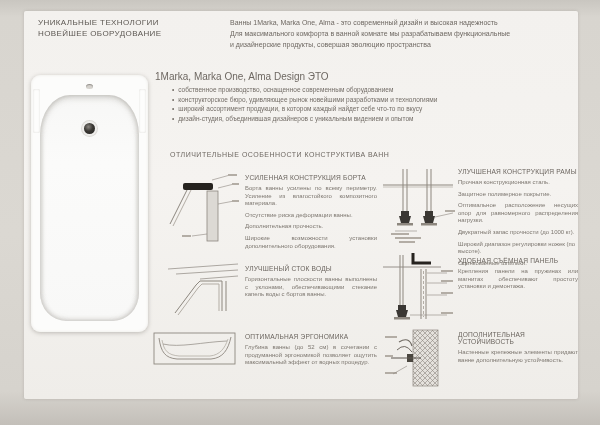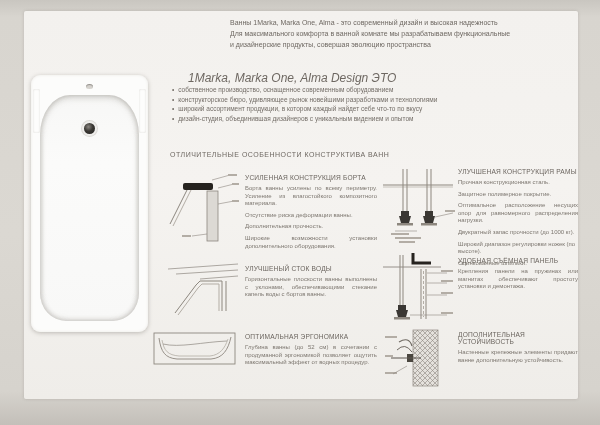--- a/index.html
+++ b/index.html
@@ -10,21 +10,21 @@
     color:#6b6560;
   }
   .panel{
     position:absolute;left:24px;top:11px;width:554px;height:388px;
     background:linear-gradient(180deg,#f3f1ee 0%,#f5f3f0 45%,#efede9 100%);
     border-radius:2px;box-shadow:0 0 3px rgba(90,85,78,.25);
   }
   .abs{position:absolute;}
   .tagline{left:38px;top:17px;font-size:8px;line-height:11px;letter-spacing:.4px;color:#5d5853;}
   .intro{left:230px;top:17px;font-size:7px;line-height:11px;color:#6e6862;}
-  .brand-title{left:188px;top:71px;font-size:12px;color:#6e6862;font-style:italic;}
+  .brand-title{left:155px;top:71px;font-size:10px;color:#6e6862;}
   .bullets{left:172px;top:85px;font-size:6.5px;line-height:9.5px;color:#736d67;}
   .bullet-row{display:flex;gap:4px;}
   .bullet-marker{font-size:6.5px;line-height:9.5px;}
   .section-title{left:170px;top:151px;font-size:7px;letter-spacing:.5px;color:#6e6862;}
   .f-title{font-size:6.6px;letter-spacing:.2px;color:#6a645e;margin:0 0 4px 0;}
   .f-p{font-size:6px;line-height:7.6px;color:#7d7770;margin:0 0 4px 0;}
   .just{text-align:justify;}
   .feature{position:absolute;}
   
   .tub{left:31px;top:75px;width:117px;height:257px;background:#fcfcfb;border-radius:9px;
@@ -43,20 +43,22 @@
        box-shadow:inset 0 0 2px rgba(150,145,138,.35);}
   svg{display:block;}
   .diagram{position:absolute;}
 </style>
 </head>
 <body>
 
 <div class="panel"></div>
 
 <div class="abs tagline">
+  <div>УНИКАЛЬНЫЕ ТЕХНОЛОГИИ</div>
+  <div>НОВЕЙШЕЕ ОБОРУДОВАНИЕ</div>
 </div>
 <div class="abs intro">
   <div>Ванны 1Marka, Marka One, Alma - это современный дизайн и высокая надежность</div>
   <div>Для максимального комфорта в ванной комнате мы разрабатываем функциональные</div>
   <div>и дизайнерские продукты, совершая эволюцию пространства</div>
 </div>
 
 <div class="abs tub">
   <div class="ledge" style="left:2px"></div>
   <div class="ledge" style="right:2px"></div>

